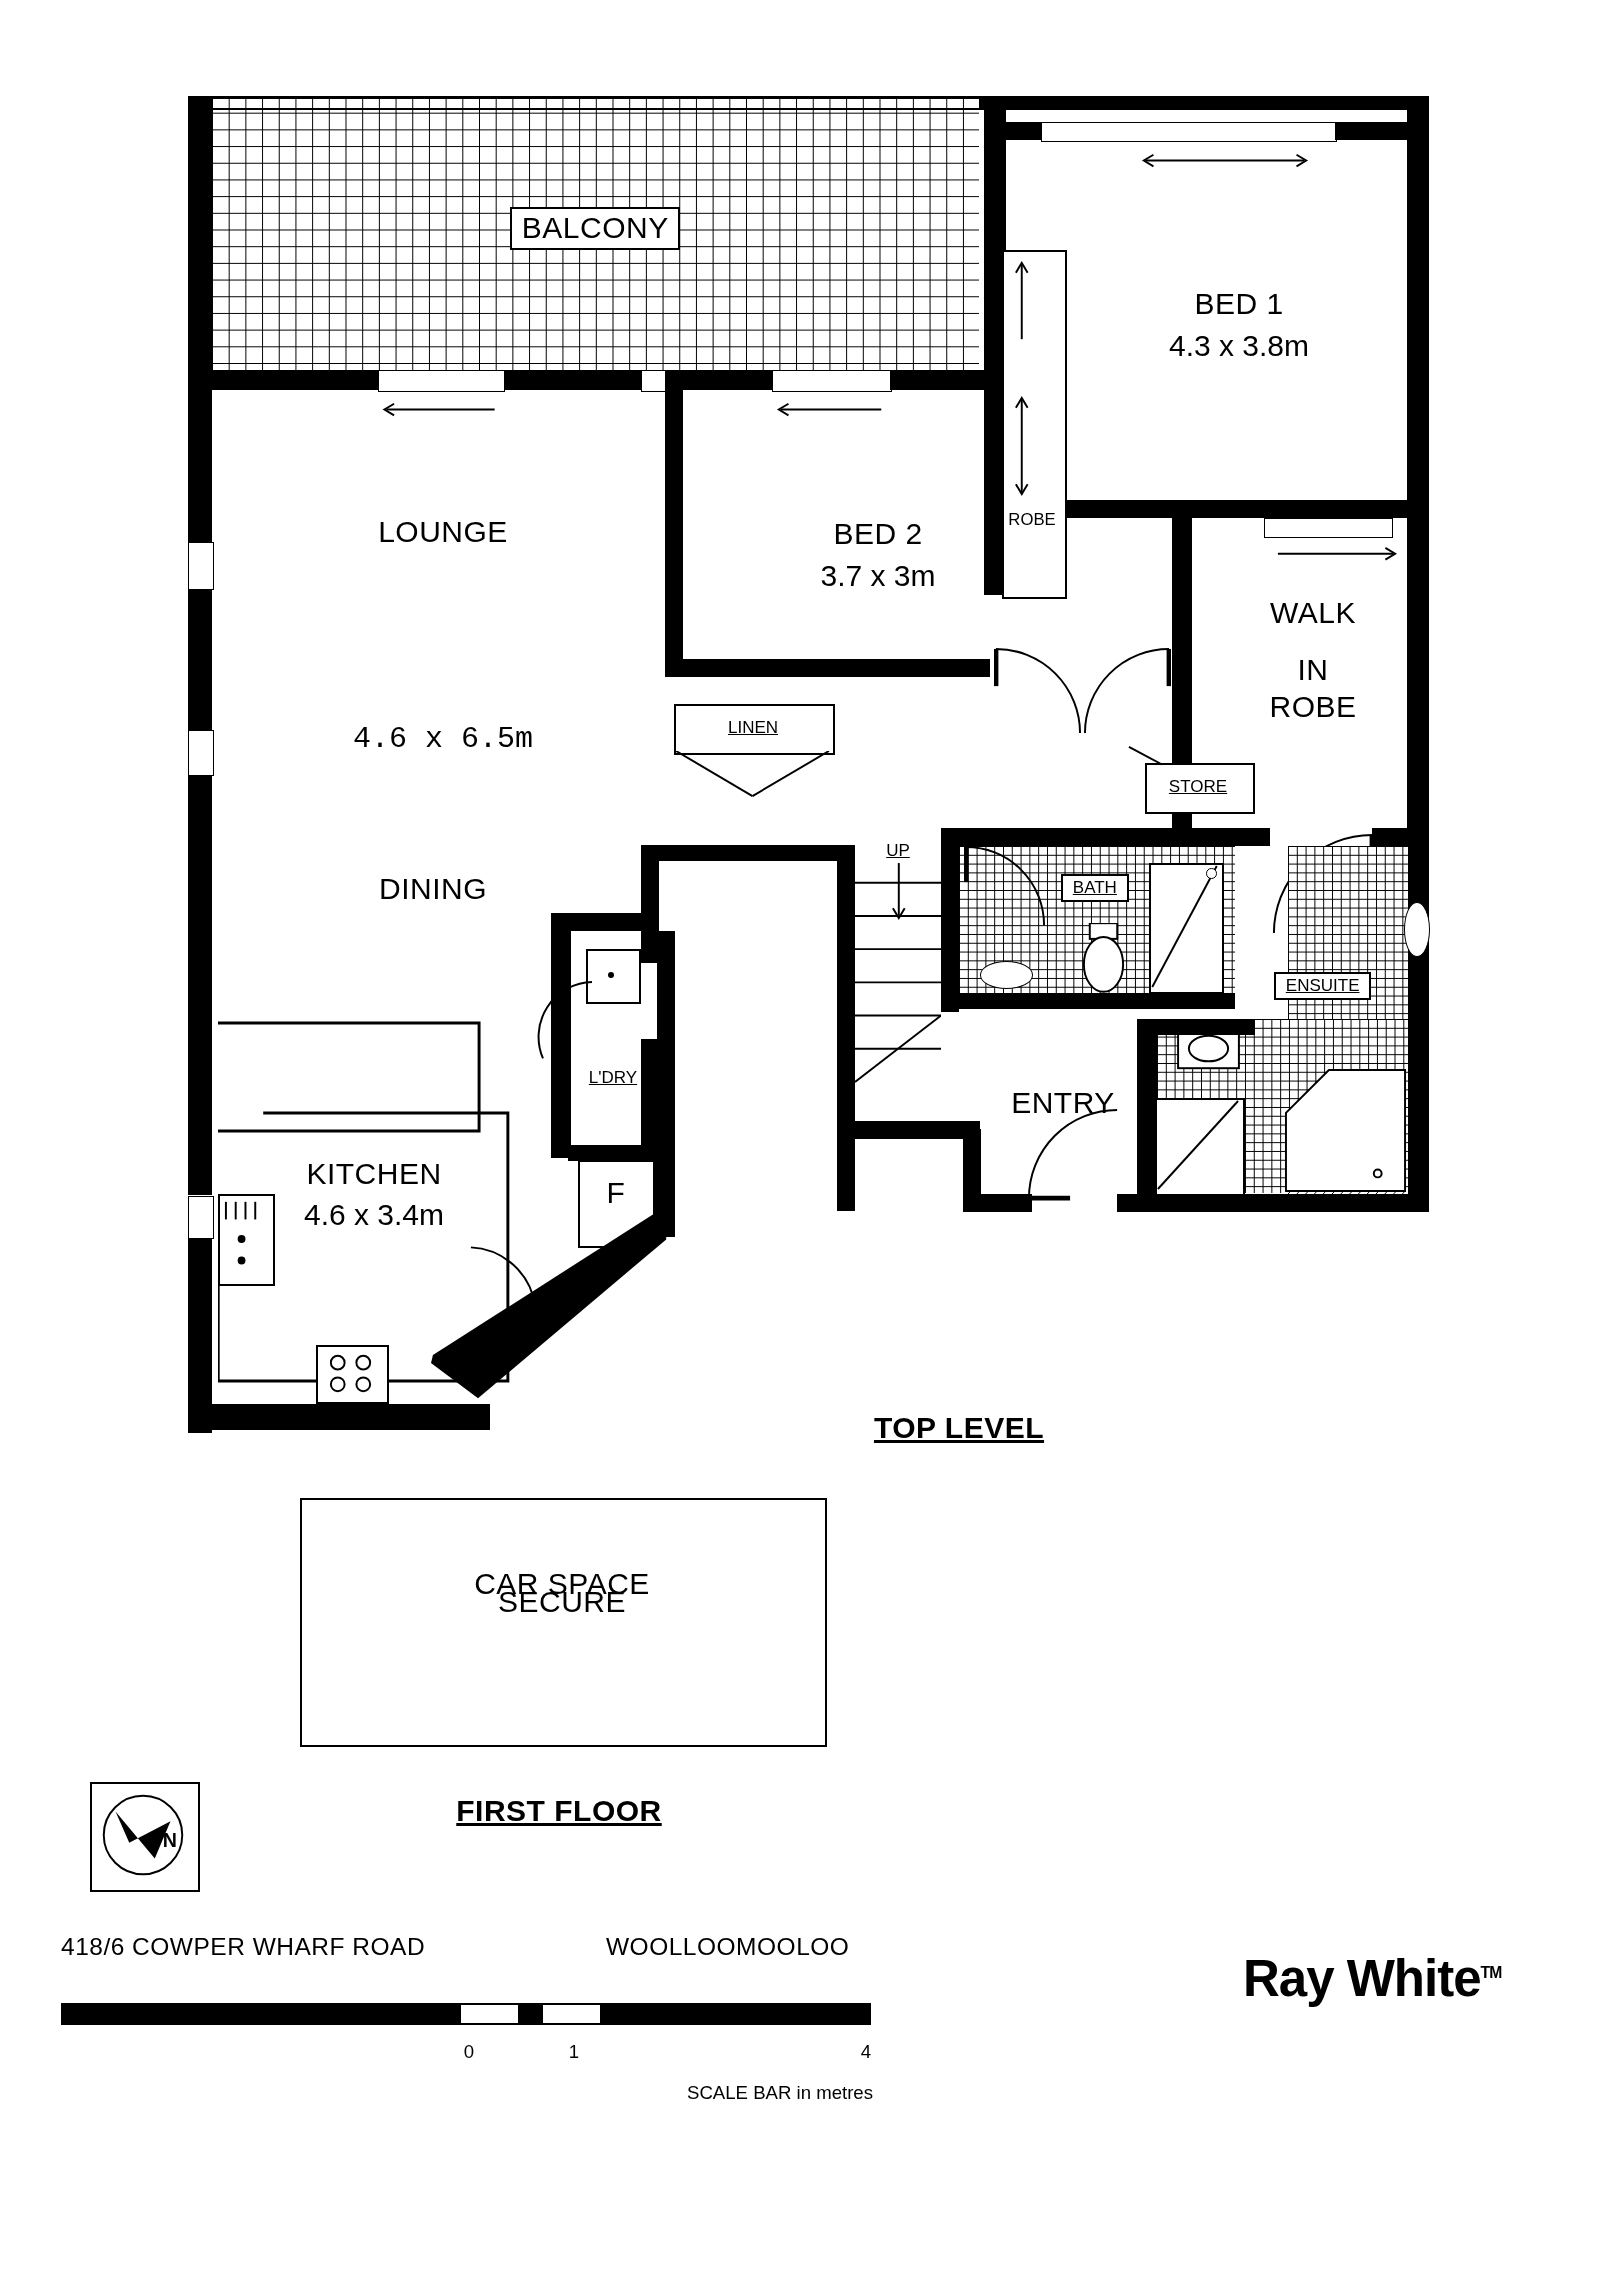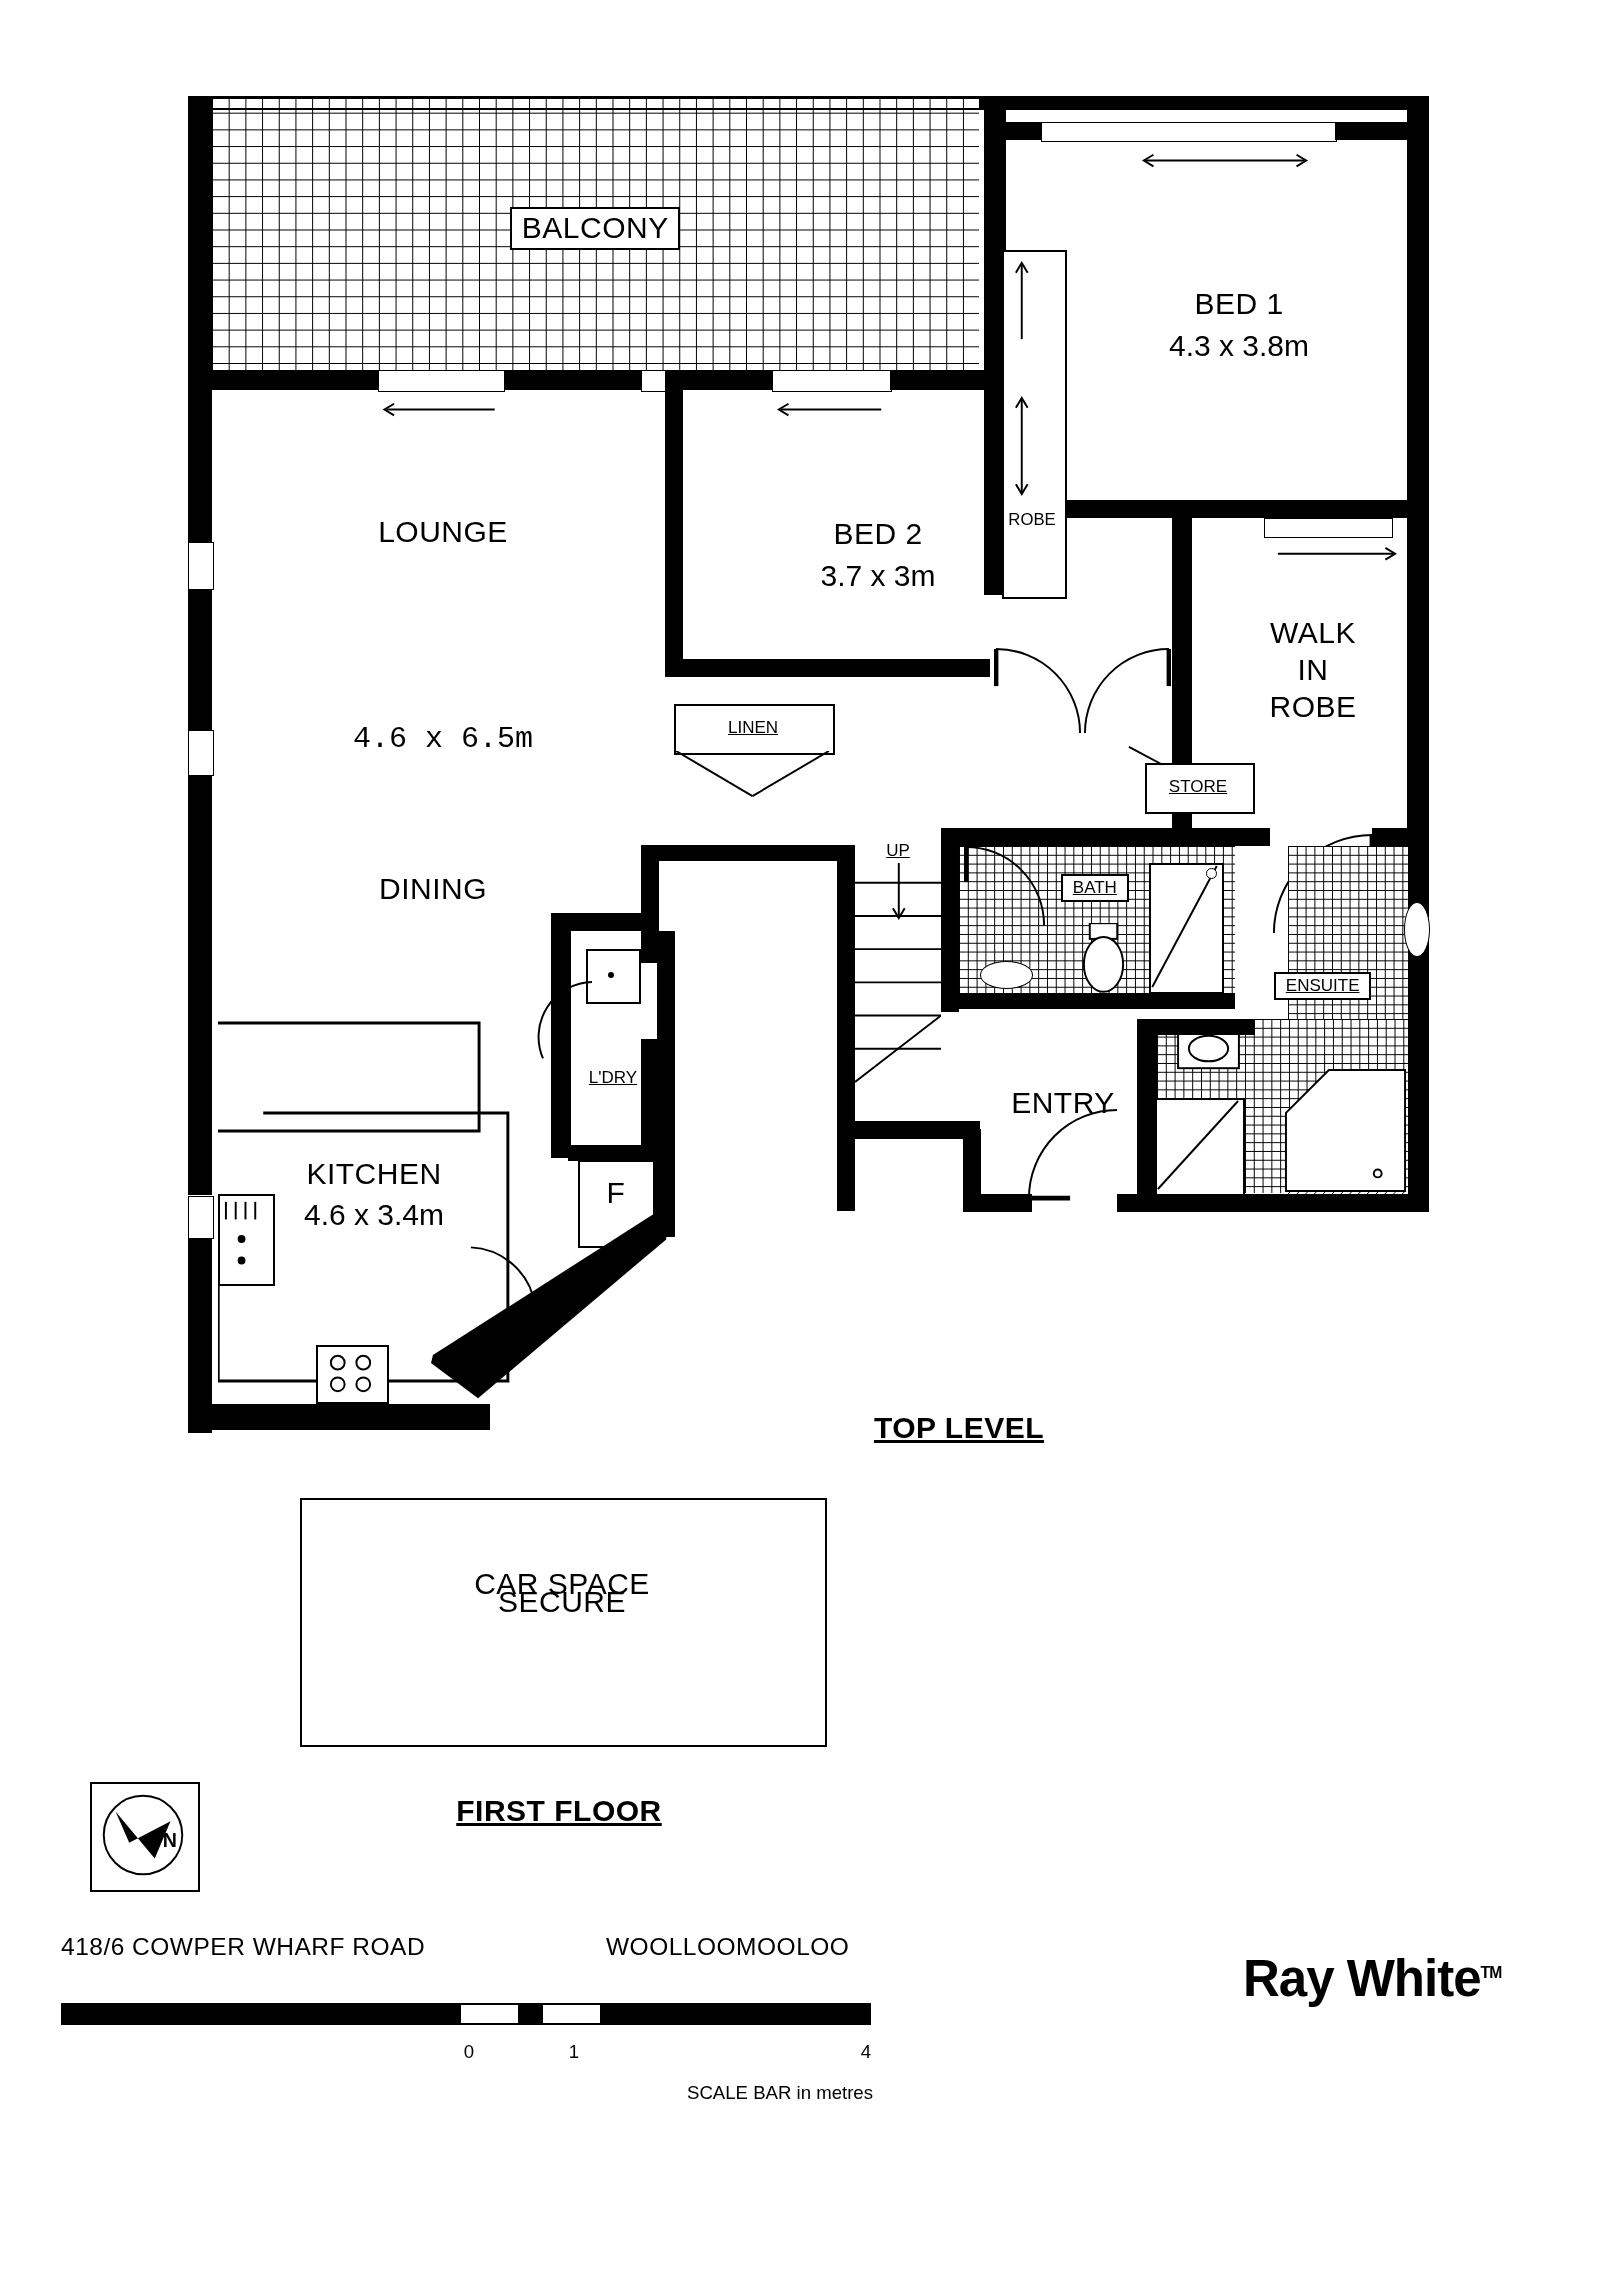--- a/index.html
+++ b/index.html
@@ -190,21 +190,21 @@
     <line x1="2" y1="0" x2="80" y2="46" stroke="#000" stroke-width="2"></line>
     <line x1="158" y1="0" x2="80" y2="46" stroke="#000" stroke-width="2"></line>
   </svg>
 
   <div class="abs wall" style="left:1172px; top:518px; width:19.6px; height:323px;"></div>
   <div class="abs ol1" style="left:1264px; top:518px; width:127px; height:17.6px;"></div>
   <svg class="abs" style="left:1274px; top:541px; width:127px; height:27.4px;" viewBox="0 0 130 28" width="127" height="27.4">
     <line x1="4" y1="13" x2="122" y2="13" stroke="#000" stroke-width="2"></line>
     <polyline points="114,7 124,13 114,19" fill="none" stroke="#000" stroke-width="2"></polyline>
   </svg>
-  <div class="lbl t-room center" style="left:1313px; top:616px;">WALK</div>
+  <div class="lbl t-room center" style="left:1313px; top:596px;">WALK</div>
   <div class="lbl t-room center" style="left:1313px; top:653px;">IN</div>
   <div class="lbl t-room center" style="left:1313px; top:690px;">ROBE</div>
 
   <div class="abs wall" style="left:1172px; top:828px; width:98px; height:17.6px;"></div>
   <div class="abs wall" style="left:1372px; top:828px; width:57px; height:17.6px;"></div>
   <svg class="abs" style="left:1270px; top:833px; width:104px; height:104px;" viewBox="0 0 106 106" width="104" height="104">
     <path d="M104,2 A100,100 0 0,0 4,102" fill="none" stroke="#000" stroke-width="2"></path>
     <line x1="104" y1="2" x2="104" y2="44" stroke="#000" stroke-width="5"></line>
   </svg>
 

